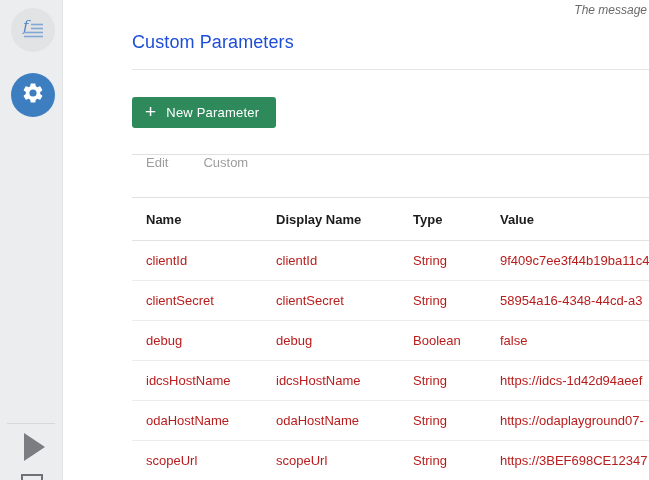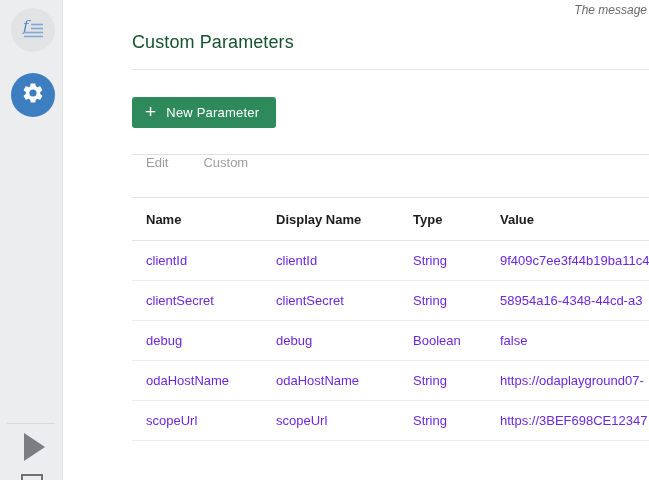--- a/index.html
+++ b/index.html
@@ -52,21 +52,21 @@
     background: #fff;
     padding-left: 68px;
   }
   .top-message {
     position: absolute; top: 3px; right: 2px;
     font-style: italic; font-size: 12px; color: #6a6a6a;
     white-space: nowrap;
   }
   .page-title {
     margin-top: 32px;
-    font-size: 18px; font-weight: 500; color: #14532d;
+    font-size: 18px; font-weight: 500; color: #1d4ed8;
     letter-spacing: 0.1px;
   }
   .title-divider {
     margin-top: 16px;
     border: none; border-top: 1px solid #e6e6e6;
   }
   .btn-new {
     margin-top: 27px;
     height: 31px;
     display: inline-flex; align-items: center;
@@ -110,21 +110,21 @@
     vertical-align: middle;
   }
   table.params thead th {
     height: 43px;
     font-weight: 700; color: #1c1c1c;
     border-top: 1px solid #e0e0e0;
     border-bottom: 1px solid #e3e3e3;
   }
   table.params th:first-child, table.params td:first-child { padding-left: 14px; }
   table.params tbody td {
-    color: #6d28d9;
+    color: #b91c1c;
     border-bottom: 1px solid #ececec;
   }
   table.params tbody tr { cursor: pointer; }
 </style>
 </head>
 <body>
 
 <div class="sidebar">
 
   <div class="side-icon fn">
@@ -202,20 +202,26 @@
         <td>58954a16-4348-44cd-a3</td>
       </tr>
 
       <tr>
         <td>debug</td>
         <td>debug</td>
         <td>Boolean</td>
         <td>false</td>
       </tr>
 
+      <tr>
+        <td>idcsHostName</td>
+        <td>idcsHostName</td>
+        <td>String</td>
+        <td>https://idcs-1d42d94aeef</td>
+      </tr>
 
       <tr>
         <td>odaHostName</td>
         <td>odaHostName</td>
         <td>String</td>
         <td>https://odaplayground07-</td>
       </tr>
 
       <tr>
         <td>scopeUrl</td>

